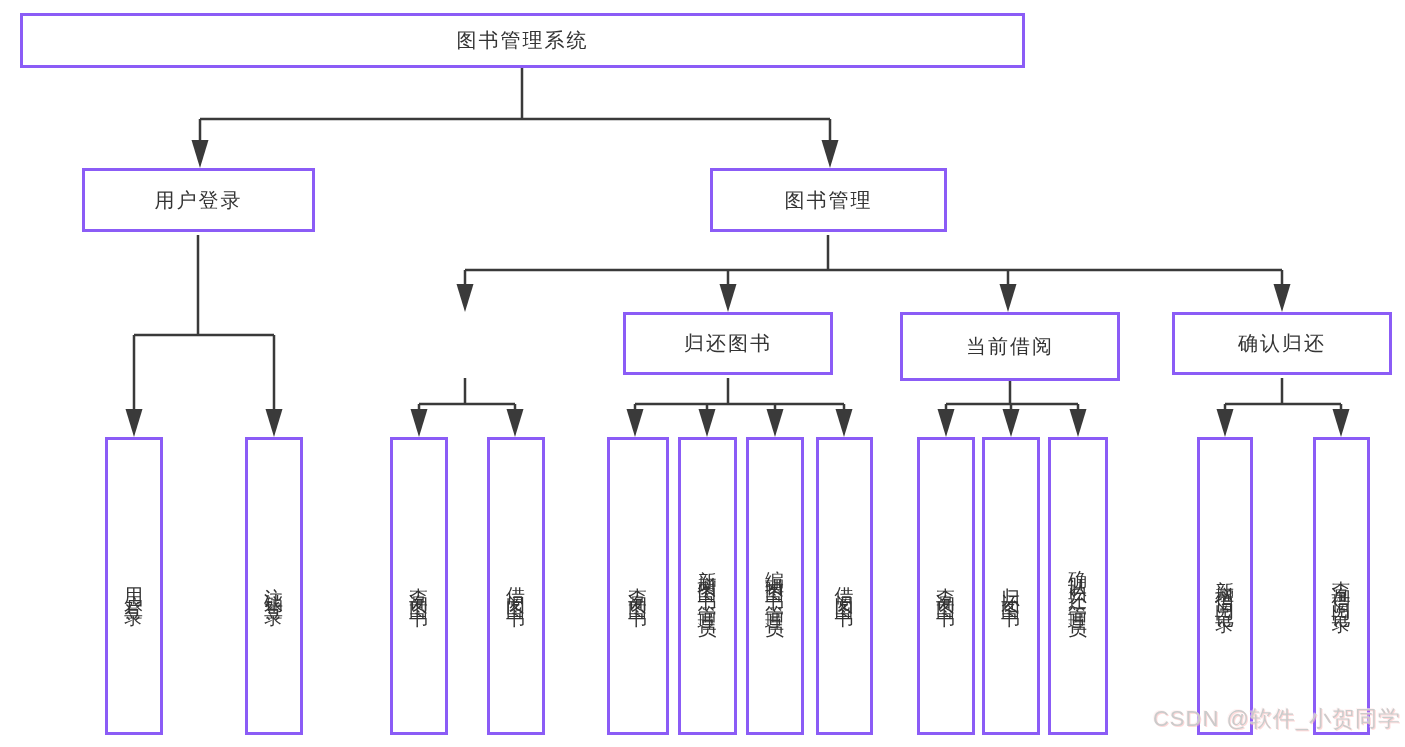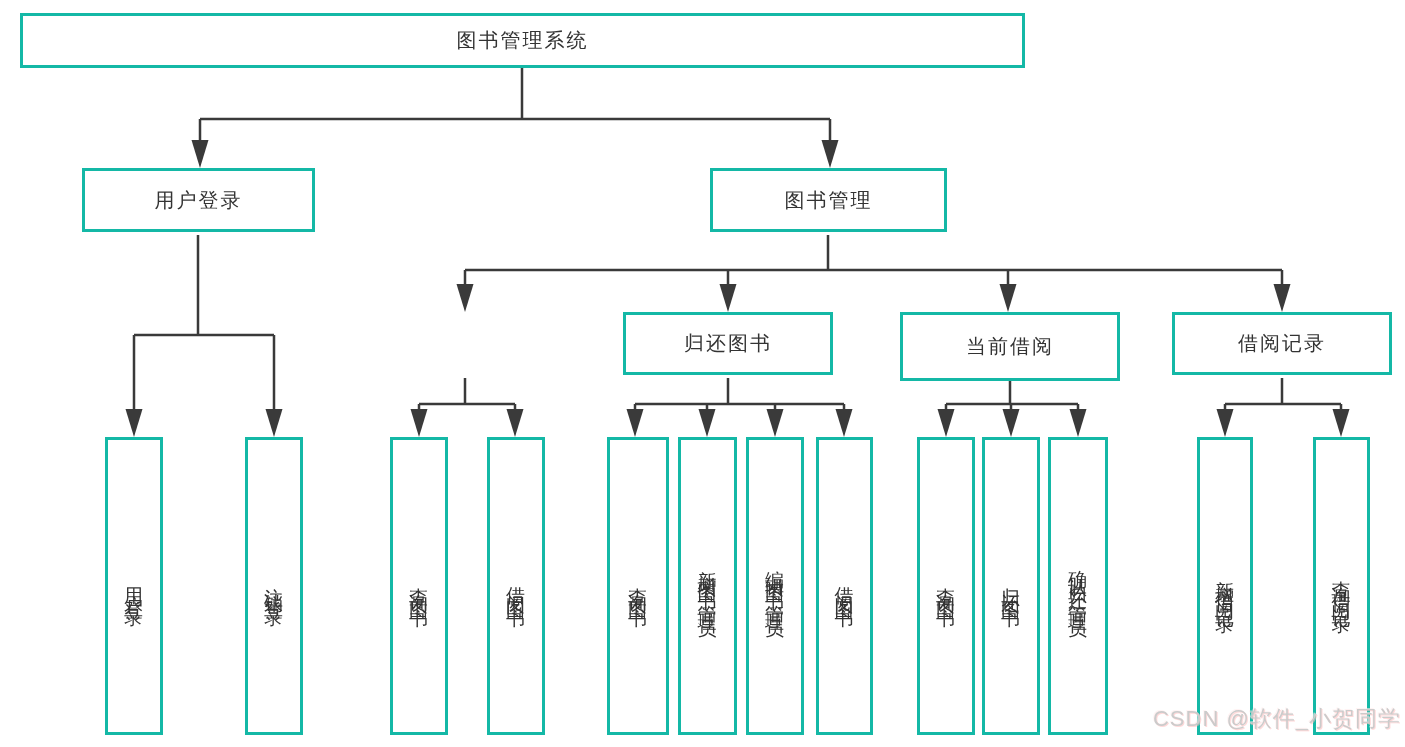--- a/index.html
+++ b/index.html
@@ -14,21 +14,21 @@
   }
   #connectors {
     position: absolute;
     left: 0; top: 0;
     width: 1405px; height: 747px;
     pointer-events: none;
   }
   .node {
     position: absolute;
     box-sizing: border-box;
-    border: 3px solid #14b8a6;
+    border: 3px solid #8b5cf6;
     background: #ffffff;
     display: flex;
     align-items: center;
     justify-content: center;
   }
   .hlabel {
     font-size: 20px;
     letter-spacing: 2px;
     color: #333333;
     white-space: nowrap;
@@ -101,21 +101,21 @@
     <span class="hlabel">图书管理</span>
   </div>
 
   <div class="node" style="left:623px; top:312px; width:210px; height:63px;">
     <span class="hlabel">归还图书</span>
   </div>
   <div class="node" style="left:900px; top:312px; width:220px; height:69px;">
     <span class="hlabel">当前借阅</span>
   </div>
   <div class="node" style="left:1172px; top:312px; width:220px; height:63px;">
-    <span class="hlabel">借阅记录</span>
+    <span class="hlabel">确认归还</span>
   </div>
 
   <div class="node" style="left:105px; top:437px; width:58px; height:298px;">
     <span class="vlabel">用户登录</span>
   </div>
   <div class="node" style="left:245px; top:437px; width:58px; height:298px;">
     <span class="vlabel">注销登录</span>
   </div>
 
   <div class="node" style="left:390px; top:437px; width:58px; height:298px;">

